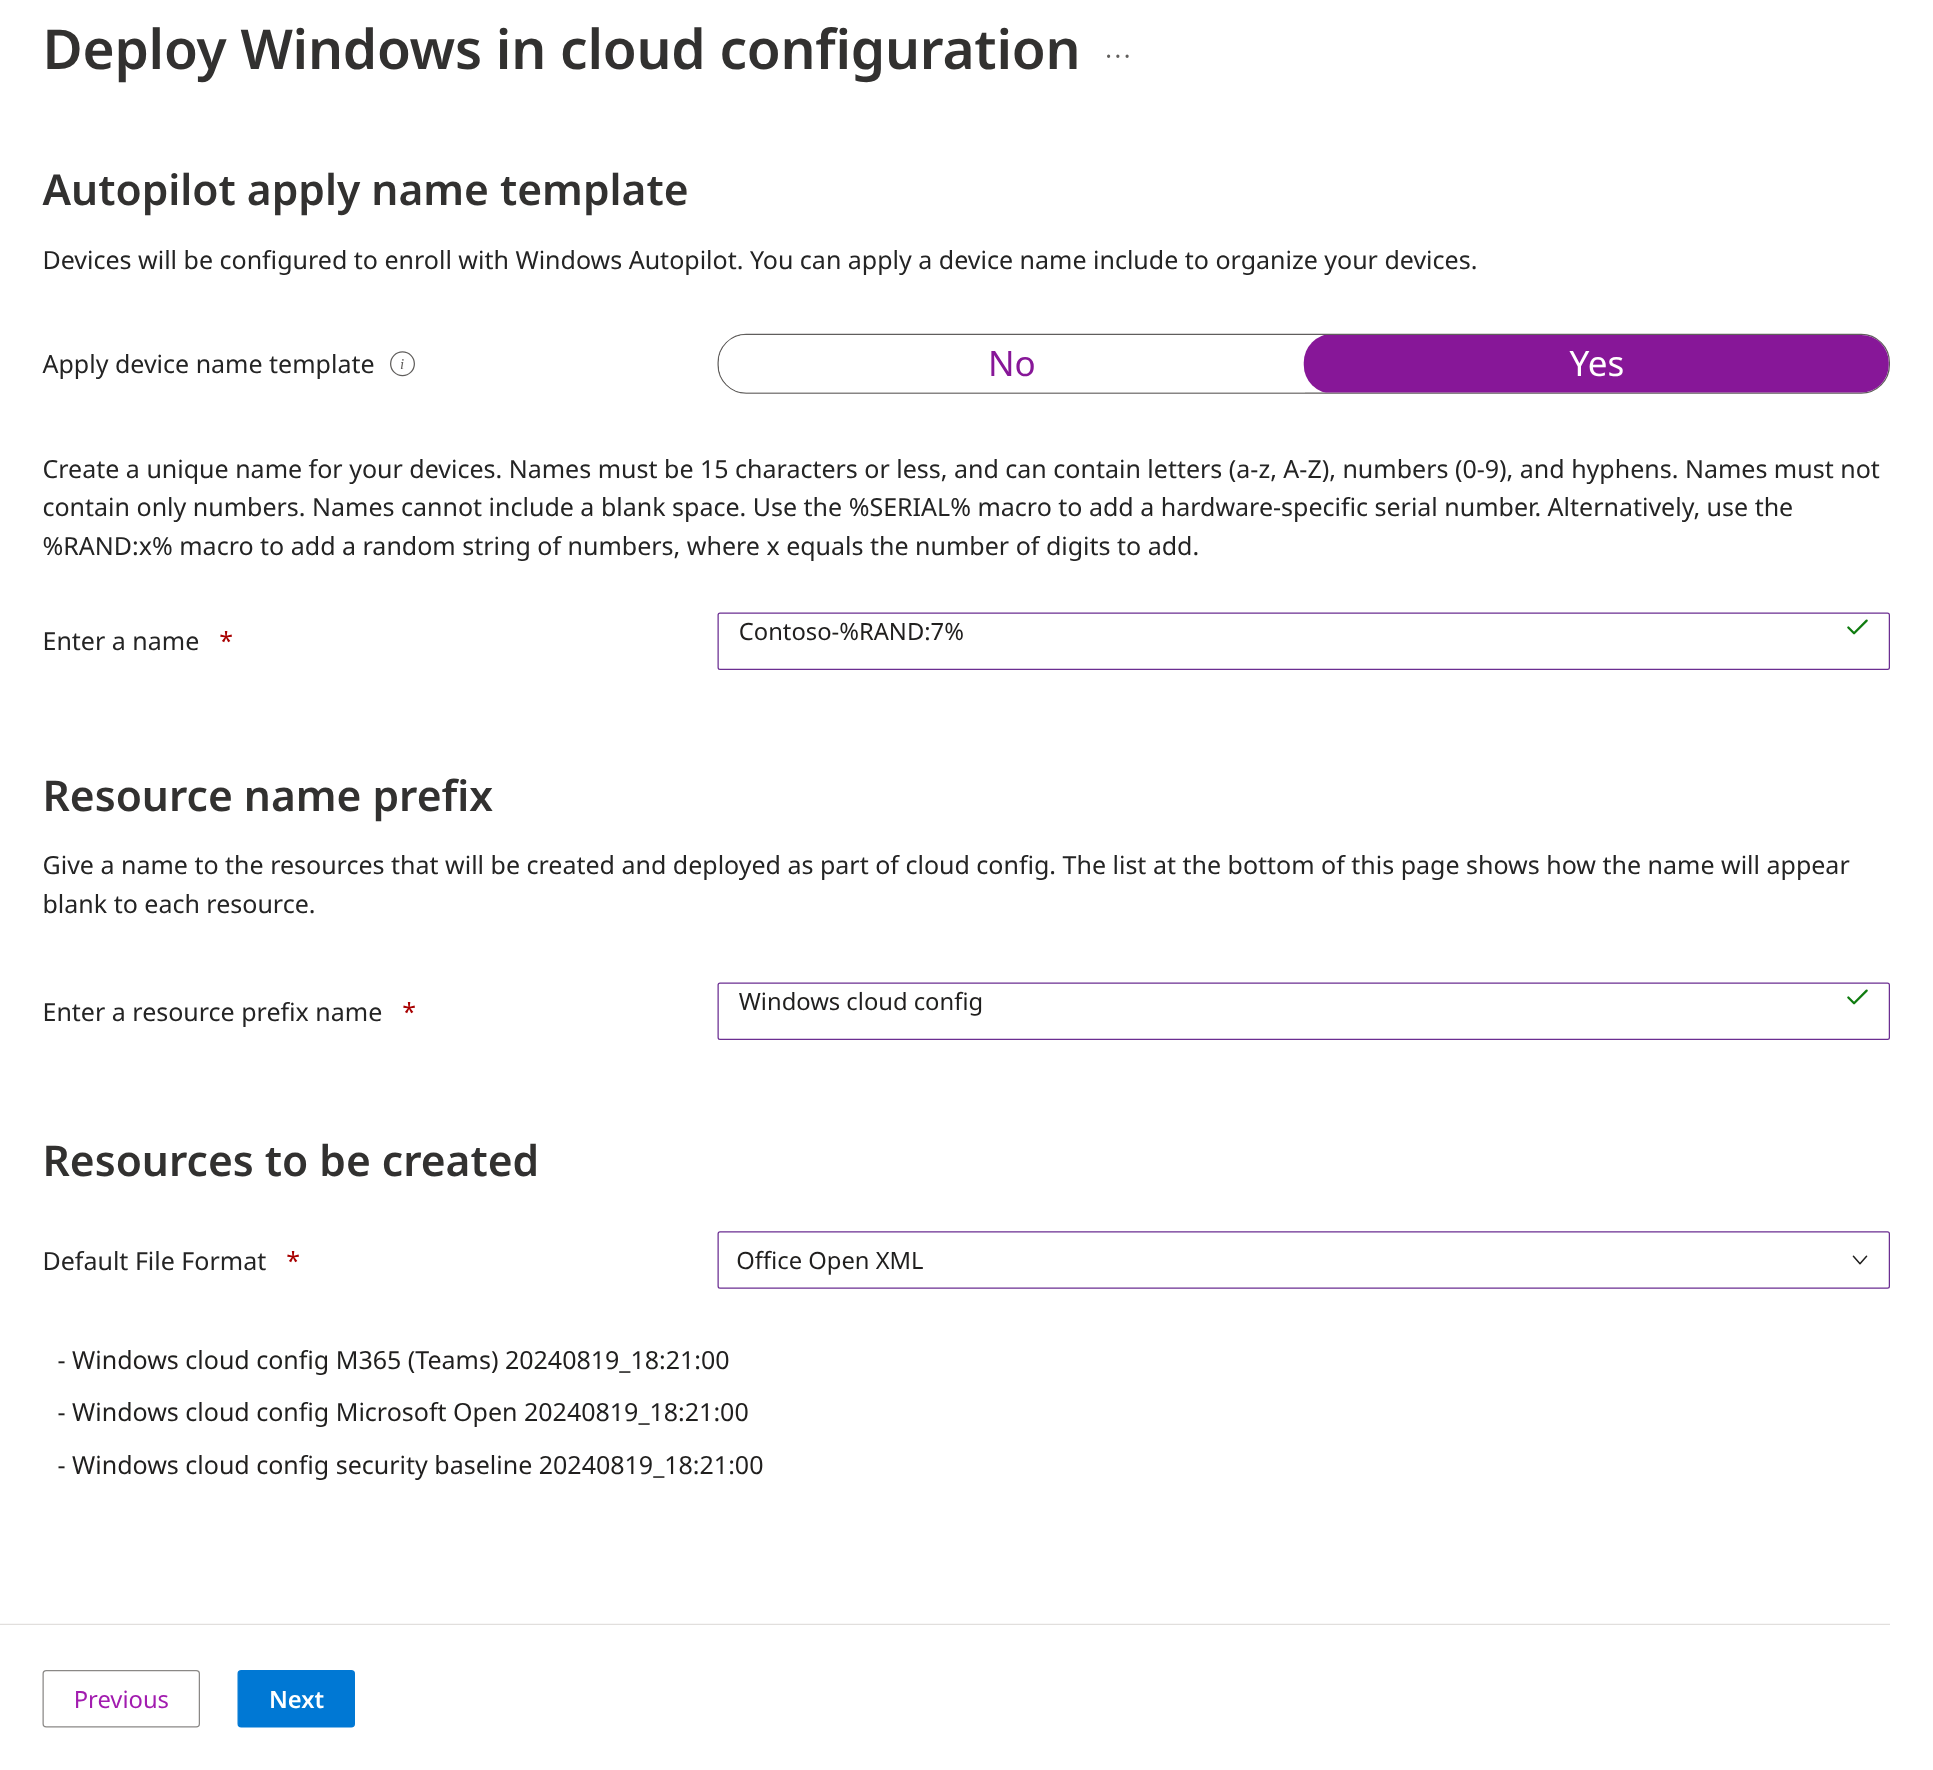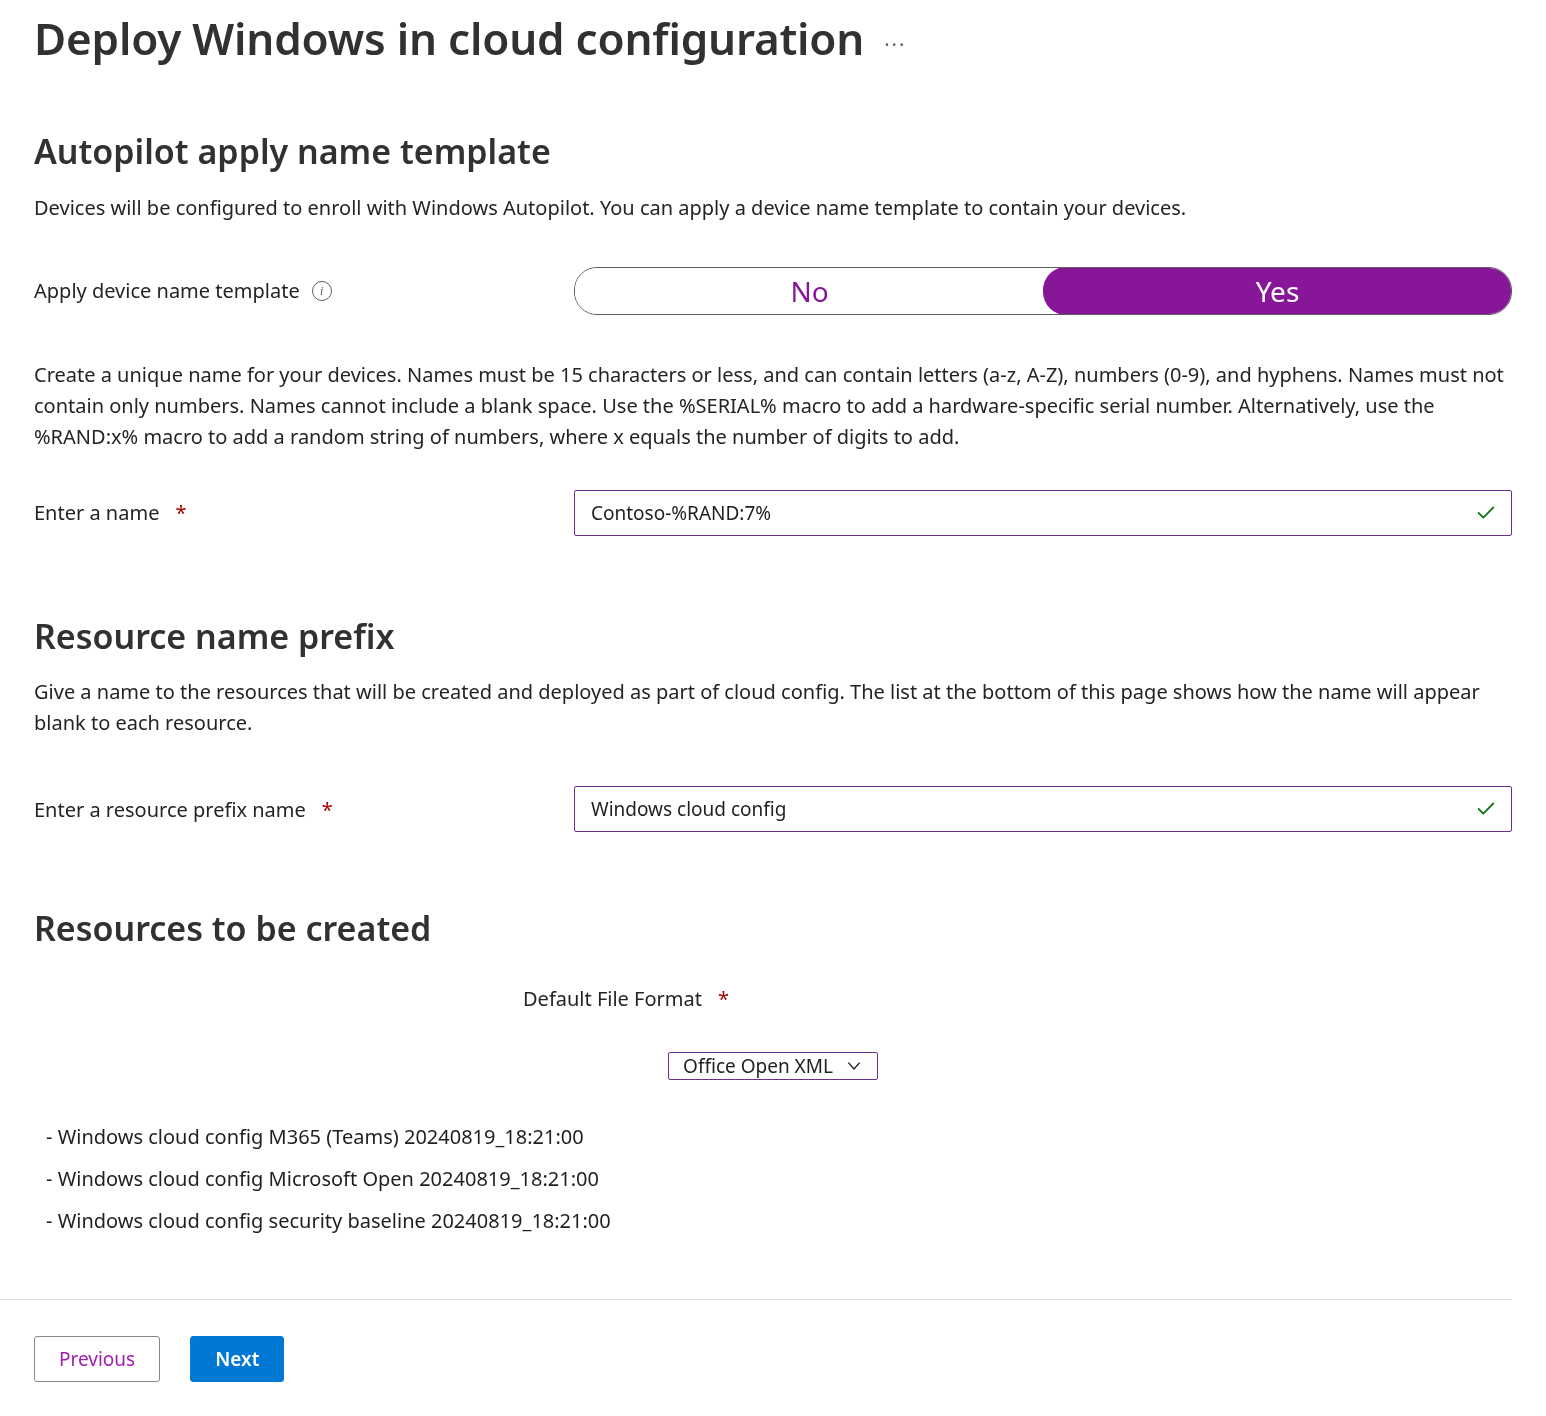--- a/index.html
+++ b/index.html
@@ -27,21 +27,21 @@
 
   
   .toggle-pill{flex:1;max-width:990px;height:46px;border:1.5px solid #605e5c;border-radius:23px;display:flex;overflow:hidden;}
   .toggle-pill .seg{flex:1;display:flex;align-items:center;justify-content:center;font-size:28px;cursor:pointer;}
   .toggle-pill .seg.no{color:var(--accent);background:#fff;}
   .toggle-pill .seg.yes{background:var(--accent);color:#fff;border-radius:23px;margin:-1px;}
 
   .rules{margin-top:44px;font-size:20px;line-height:1.55;color:#242424;max-width:1490px;}
 
   
-  .text-field{flex:1;max-width:990px;height:44px;border:1.5px solid var(--accent-input);border-radius:2px;display:flex;align-items:center;padding:0 14px;gap:12px;background:#fff;}
+  .text-field{flex:1;max-width:990px;height:44px;border:1.5px solid var(--accent-input);border-radius:2px;display:flex;align-items:flex-start;padding:0 14px;gap:12px;background:#fff;}
   .text-field input{border:0;outline:0;flex:1;font-size:19px;font-family:inherit;color:#201f1e;background:transparent;}
   .check-icon{width:22px;height:22px;flex-shrink:0;}
 
   
   .select-field{flex:1;max-width:990px;height:44px;border:1.5px solid var(--accent-input);border-radius:2px;display:flex;align-items:center;padding:0 14px;gap:12px;background:#fff;cursor:pointer;}
   .select-field .sel-text{flex:1;font-size:19px;color:#201f1e;}
   .chevron{width:18px;height:18px;flex-shrink:0;}
 
   .resource-list{margin-top:36px;font-size:20px;line-height:2.1;color:#201f1e;padding-left:12px;}
   .resource-list .item::before{content:"- ";}
@@ -57,21 +57,21 @@
 
 <div class="page">
 
   <div class="title-row">
     <h1 class="page-title">Deploy Windows in cloud configuration</h1>
     <span class="title-more" aria-label="more">···</span>
   </div>
 
   <div class="sec">
     <h2 class="section">Autopilot apply name template</h2>
-    <p class="desc">Devices will be configured to enroll with Windows Autopilot. You can apply a device name template to contain your devices.</p>
+    <p class="desc">Devices will be configured to enroll with Windows Autopilot. You can apply a device name include to organize your devices.</p>
 
     <div class="form-row">
       <div class="label-cell">
         <span>Apply device name template</span>
         <span class="info-icon">i</span>
       </div>
       <div class="toggle-pill">
         <div class="seg no">No</div>
         <div class="seg yes">Yes</div>
       </div>
@@ -107,21 +107,21 @@
         <svg class="check-icon" viewBox="0 0 24 24">
           <path d="M4 12 l5 5 L20 6" stroke="#107c10" stroke-width="2" fill="none" stroke-linecap="round" stroke-linejoin="round"></path>
         </svg>
       </div>
     </div>
   </div>
 
   <div class="sec" style="margin-top:76px;">
     <h2 class="section">Resources to be created</h2>
 
-    <div class="form-row" style="margin-top:36px;flex-direction:column;">
+    <div class="form-row" style="margin-top:36px;">
       <div class="label-cell">
         <span>Default File Format</span>
         <span class="req">*</span>
       </div>
       <div class="select-field">
         <span class="sel-text">Office Open XML</span>
         <svg class="chevron" viewBox="0 0 24 24">
           <path d="M5 8 l7 8 l7 -8" stroke="#201f1e" stroke-width="1.6" fill="none" stroke-linecap="round" stroke-linejoin="round"></path>
         </svg>
       </div>

